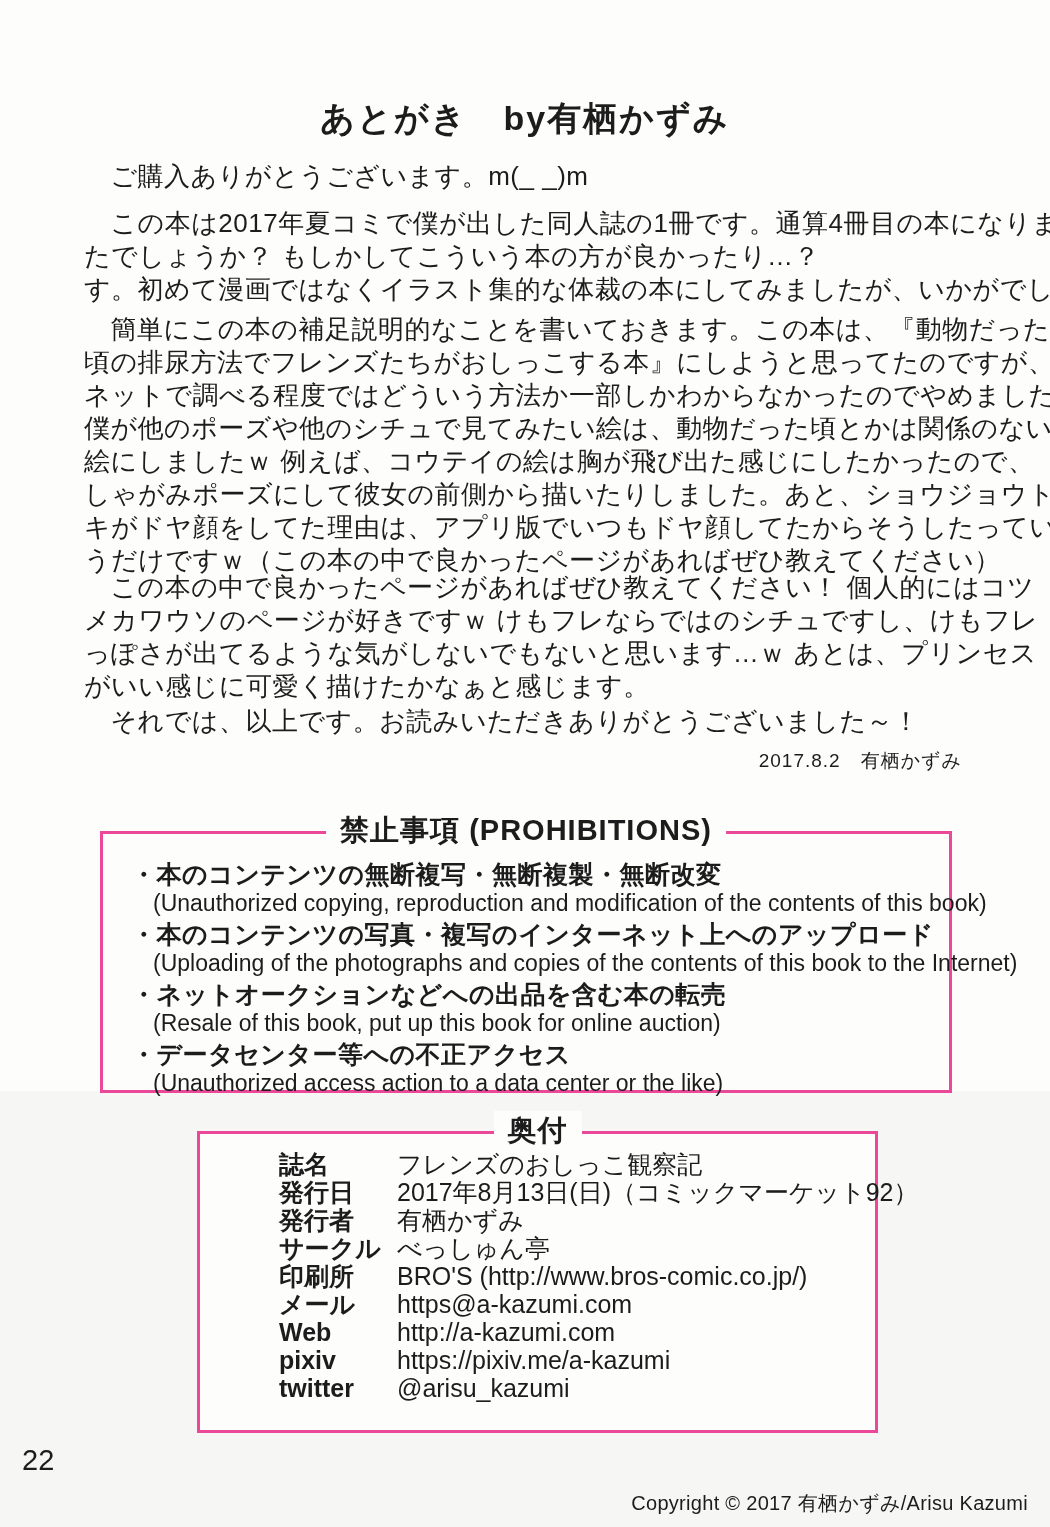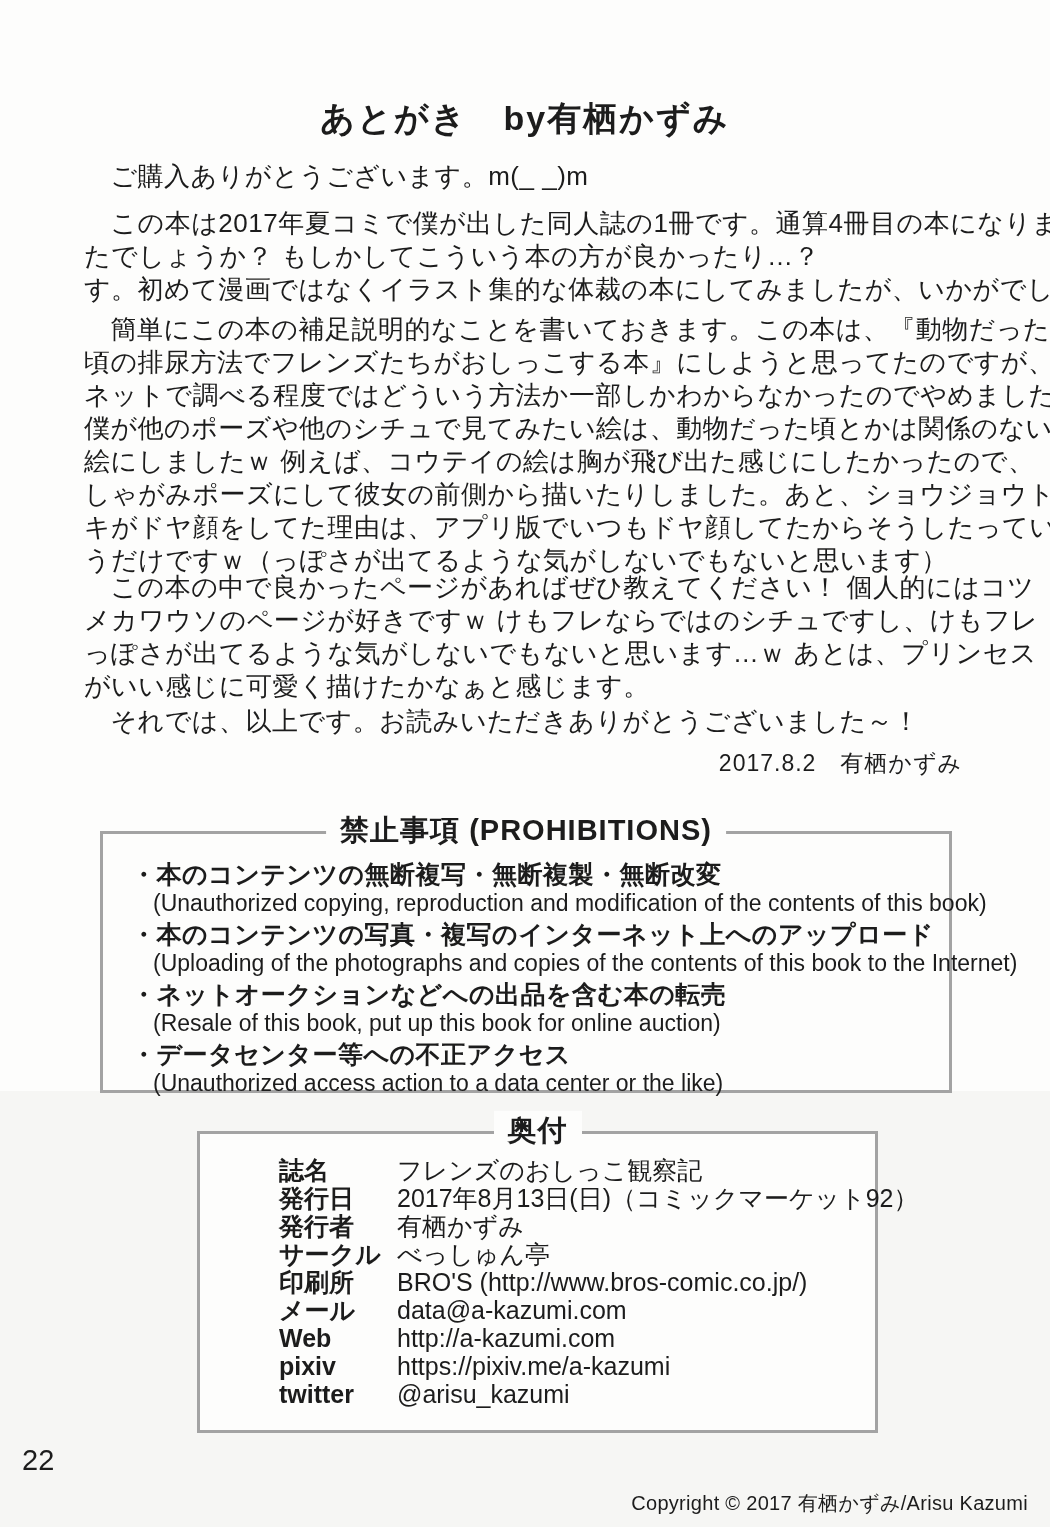--- a/index.html
+++ b/index.html
@@ -26,25 +26,25 @@
     font-size:26px;line-height:33px;white-space:pre;
     letter-spacing:0.5px;
   }
   .p1{top:160px;}
   .p2{top:207px;}
   .p3{top:313px;}
   .p4{top:571px;}
   .p5{top:705px;}
   .signoff{
     position:absolute;right:88px;top:748px;
-    font-size:23px;white-space:pre;letter-spacing:1px;
+    font-size:19px;white-space:pre;letter-spacing:1px;
   }
   .box{
     position:absolute;
-    border:3px solid #a3a3a3;
+    border:3px solid #ec4899;
     background:#fdfdfc;
     box-sizing:border-box;
   }
   .legend{
     position:absolute;left:50%;transform:translate(-50%,-58%);
     top:0;background:#fdfdfc;padding:0 14px;
     font-size:29px;font-weight:bold;white-space:pre;letter-spacing:1px;
   }
   .prohibitions{
     left:100px;top:831px;width:852px;height:262px;
@@ -54,21 +54,21 @@
   .prohibitions .jp{
     font-size:25px;line-height:29px;font-weight:bold;
     white-space:pre;letter-spacing:0.5px;
   }
   .prohibitions .en{
     font-size:23px;line-height:29px;white-space:pre;
     padding-left:22px;letter-spacing:0px;
   }
   .colophon{
     left:197px;top:1131px;width:681px;height:302px;
-    padding:22px 20px 0 42px;
+    padding:16px 20px 0 42px;
   }
   .colophon .row{display:flex;line-height:28px;margin-left:37px;}
   .colophon .label{
     width:118px;font-size:25px;white-space:pre;font-weight:bold;
     flex:0 0 auto;
   }
   .colophon .value{font-size:25px;white-space:pre;}
   .page-number{
     position:absolute;left:22px;top:1444px;font-size:29px;text-align:right;
   }
@@ -95,21 +95,21 @@
   </div>
 
   <div class="para p3">
     <div class="line">　簡単にこの本の補足説明的なことを書いておきます。この本は、『動物だった</div>
     <div class="line">頃の排尿方法でフレンズたちがおしっこする本』にしようと思ってたのですが、</div>
     <div class="line">ネットで調べる程度ではどういう方法か一部しかわからなかったのでやめました。</div>
     <div class="line">僕が他のポーズや他のシチュで見てみたい絵は、動物だった頃とかは関係のない</div>
     <div class="line">絵にしましたｗ 例えば、コウテイの絵は胸が飛び出た感じにしたかったので、</div>
     <div class="line">しゃがみポーズにして彼女の前側から描いたりしました。あと、ショウジョウト</div>
     <div class="line">キがドヤ顔をしてた理由は、アプリ版でいつもドヤ顔してたからそうしたってい</div>
-    <div class="line">うだけですｗ（っぽさが出てるような気がしないでもないと思います）</div>
+    <div class="line">うだけですｗ（この本の中で良かったページがあればぜひ教えてください）</div>
   </div>
 
   <div class="para p4">
     <div class="line">　この本の中で良かったページがあればぜひ教えてください！ 個人的にはコツ</div>
     <div class="line">メカワウソのページが好きですｗ けもフレならではのシチュですし、けもフレ</div>
     <div class="line">っぽさが出てるような気がしないでもないと思います…ｗ あとは、プリンセス</div>
     <div class="line">がいい感じに可愛く描けたかなぁと感じます。</div>
   </div>
 
   <div class="para p5">
@@ -155,21 +155,21 @@
     <div class="row">
       <span class="label">サークル</span>
       <span class="value">べっしゅん亭</span>
     </div>
     <div class="row">
       <span class="label">印刷所</span>
       <span class="value">BRO'S (http://www.bros-comic.co.jp/)</span>
     </div>
     <div class="row">
       <span class="label">メール</span>
-      <span class="value">data@a-kazumi.com</span>
+      <span class="value">https@a-kazumi.com</span>
     </div>
     <div class="row">
       <span class="label">Web</span>
       <span class="value">http://a-kazumi.com</span>
     </div>
     <div class="row">
       <span class="label">pixiv</span>
       <span class="value">https://pixiv.me/a-kazumi</span>
     </div>
     <div class="row">

